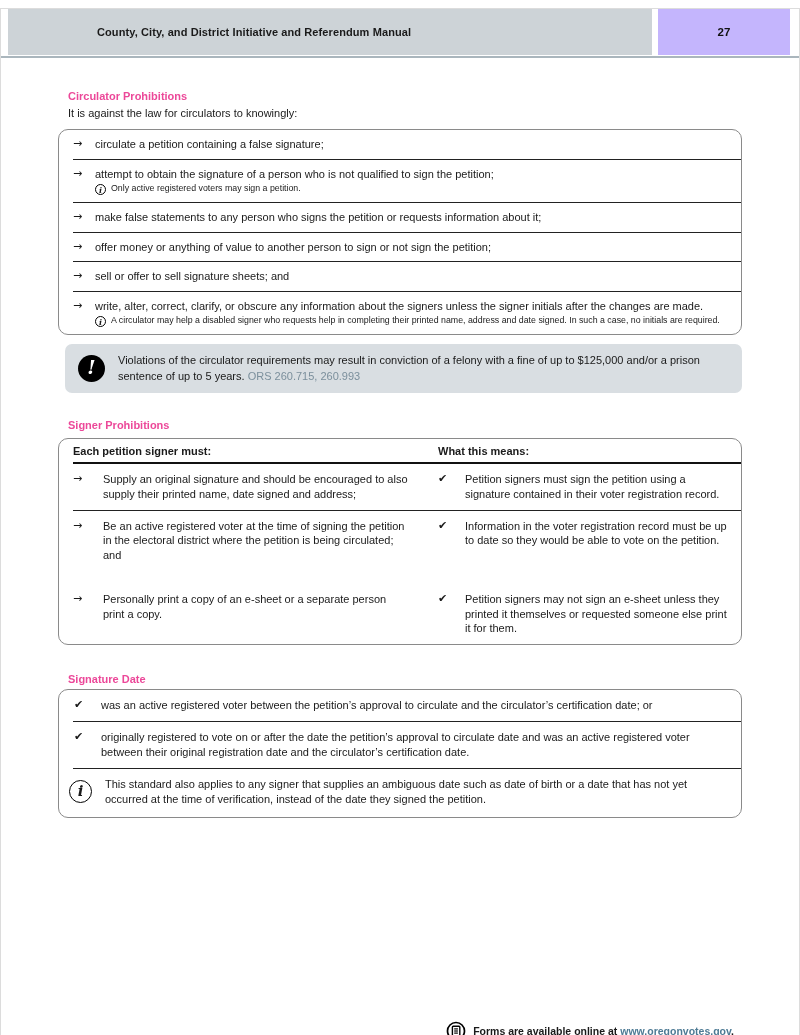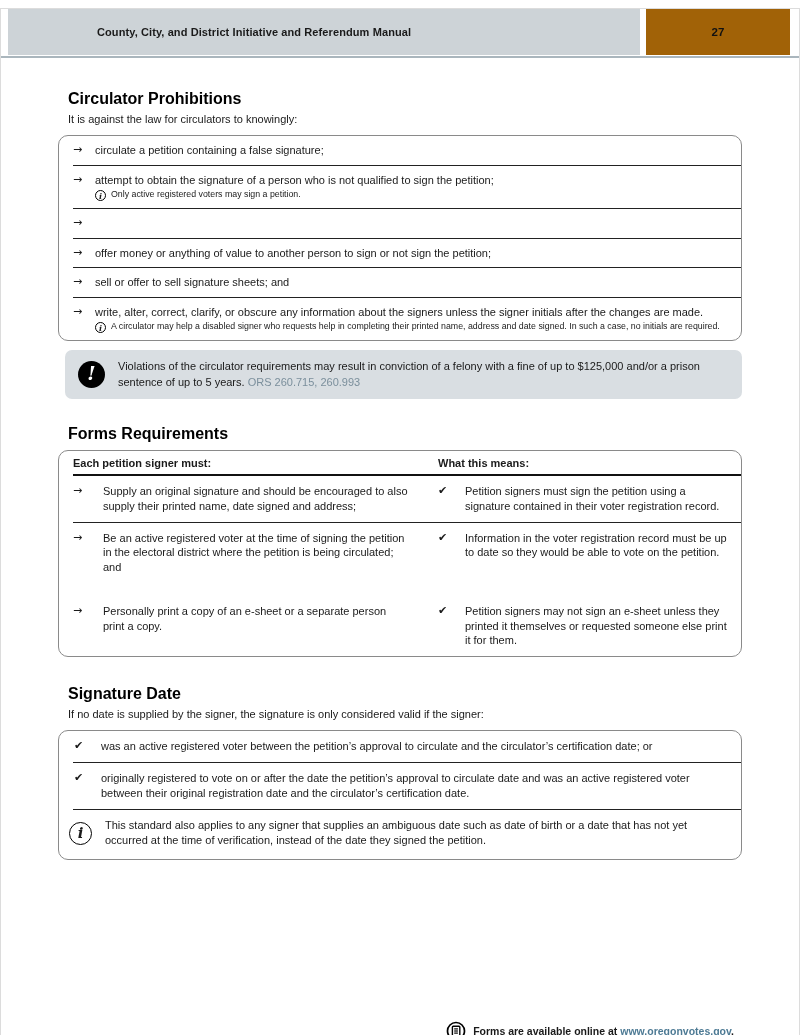--- a/index.html
+++ b/index.html
@@ -10,27 +10,27 @@
     color: #1a1a1a;
     position: relative;
     overflow: hidden;
   }
   .page { width: 800px; height: 1035px; position: relative; outline: 1px solid #dcdcdc; outline-offset: -1px; background:#fff; }
 
   
   .header { display: flex; margin: 8px 10px 0 8px; height: 47px; gap: 6px; }
   .header-bar { flex: 1; background: #cdd3d7; display: flex; align-items: center; padding-left: 89px; }
   .header-bar span { font-size: 11px; font-weight: bold; letter-spacing: 0.1px; }
-  .page-num-box { width: 144px; background: #a16207; display: flex; align-items: center; justify-content: center; }
+  .page-num-box { width: 132px; background: #c4b5fd; display: flex; align-items: center; justify-content: center; }
   .page-num-box span { font-size: 11.5px; font-weight: bold; color: #111; }
   .header-rule { width: 100%; height: 2px; background: #aab6bd; margin-top: 1px; }
 
   
   .content { margin: 0 58px; }
-  h2 { font-size: 16px; font-weight: bold; margin: 12px 0 4px 10px; color: #000000; }
+  h2 { font-size: 11px; font-weight: bold; margin: 12px 0 4px 10px; color: #ec4899; }
   .mt-first { margin-top: 32px; }
   .mt-signer { margin-top: 26px; margin-bottom: 7px; }
   .mt-sig { margin-top: 28px; }
   .intro { font-size: 11px; margin: 0 0 9px 10px; line-height: 1.3; }
 
   .rbox {
     border: 1.3px solid #8a8a8a;
     border-radius: 10px;
     background: #fff;
     overflow: hidden;
@@ -128,20 +128,24 @@
       <div class="li-text">attempt to obtain the signature of a person who is not qualified to sign the petition;</div>
       <div class="inline-note">
         <span class="info-icon-sm">i</span>
         <span class="note-text">Only active registered voters may sign a petition.</span>
       </div>
     </div>
   </div>
 <div class="divider"></div>
   <div class="list-item">
     <span class="arrow">→</span>
+    <div class="li-body">
+      <div class="li-text">make false statements to any person who signs the petition or requests information about it;</div>
+
+    </div>
   </div>
 <div class="divider"></div>
   <div class="list-item">
     <span class="arrow">→</span>
     <div class="li-body">
       <div class="li-text">offer money or anything of value to another person to sign or not sign the petition;</div>
 
     </div>
   </div>
 <div class="divider"></div>
@@ -166,21 +170,21 @@
 </div>
 
     <div class="callout">
       <span class="alert-icon">!</span>
       <p class="callout-text">
         <span>Violations of the circulator requirements may result in conviction of a felony with a fine of up to $125,000 and/or a prison sentence of up to 5 years.</span>
         <a class="citation">ORS 260.715, 260.993</a>
       </p>
     </div>
 
-    <h2 class="mt-signer">Forms Requirements</h2>
+    <h2 class="mt-signer">Signer Prohibitions</h2>
 
     <div class="rbox">
       <div class="trow thead">
         <div>Each petition signer must:</div>
         <div>What this means:</div>
       </div>
       <div class="divider thick"></div>
       <div id="signer-rows">
   <div class="trow">
     <div class="flexcell">
@@ -211,21 +215,20 @@
     </div>
     <div class="flexcell">
       <span class="check">✔</span>
       <span class="cell-text">Petition signers may not sign an e-sheet unless they printed it themselves or requested someone else print it for them.</span>
     </div>
   </div>
 </div>
     </div>
 
     <h2 class="mt-sig">Signature Date</h2>
-    <p class="intro">If no date is supplied by the signer, the signature is only considered valid if the signer:</p>
 
     <div class="rbox">
       <div id="signature-items">
   <div class="sig-item">
     <span class="check">✔</span>
     <span class="cell-text">was an active registered voter between the petition’s approval to circulate and the circulator’s certification date; or</span>
   </div>
 <div class="divider"></div>
   <div class="sig-item">
     <span class="check">✔</span>

